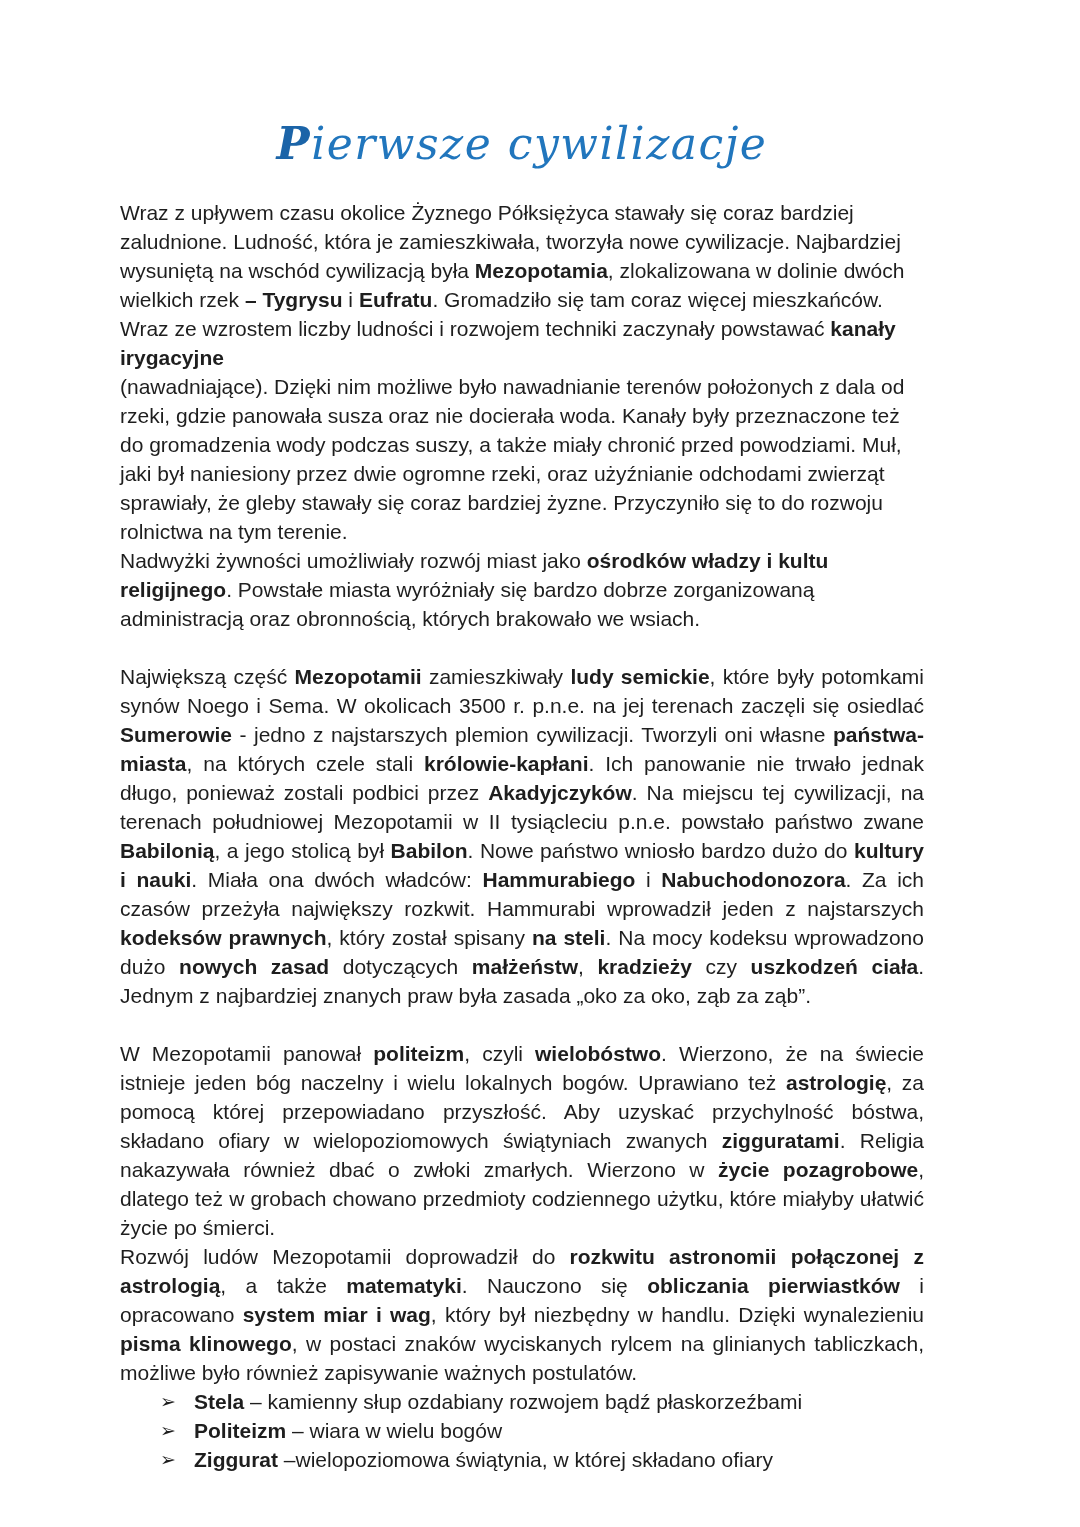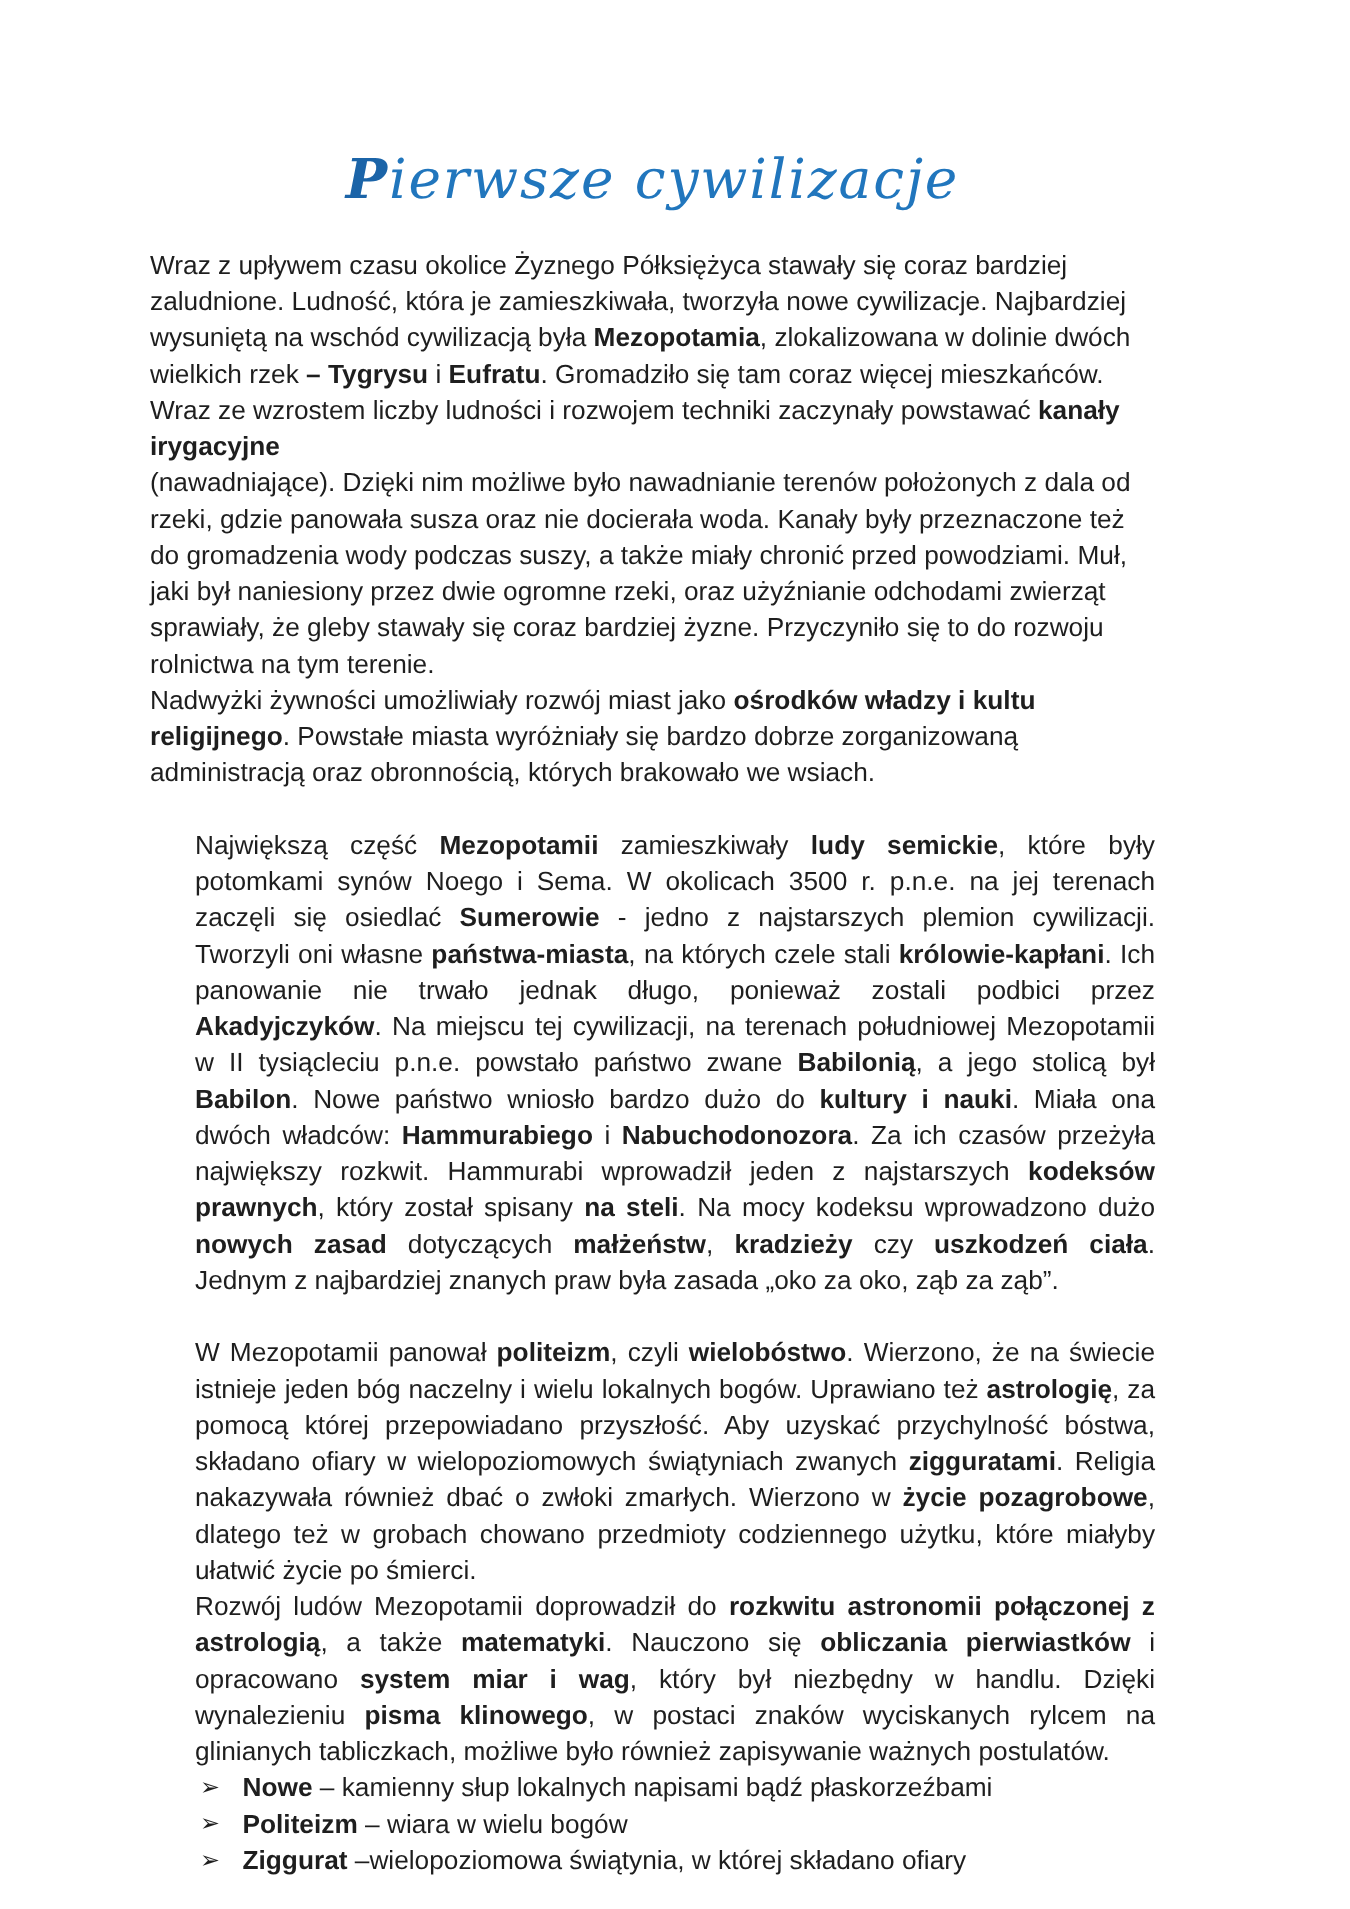--- a/index.html
+++ b/index.html
@@ -40,21 +40,20 @@
     font-weight: 700;
     line-height: 29px;
   }
   .para {
     font-size: 21px;
     line-height: 29px;
     margin: 29px 0 0 0;
   }
   .para.justify {
     text-align: justify;
-    margin-left: 36px;
   }
   .para.left {
     text-align: left;
   }
   .terms-heading {
     margin: 0;
     text-align: center;
     font-size: 21px;
     font-weight: 700;
     line-height: 29px;
@@ -87,18 +86,18 @@
 
 
   <div id="paragraphs">
       <p class="para left"><span>Wraz z upływem czasu okolice Żyznego Półksiężyca stawały się coraz bardziej zaludnione. Ludność, która je zamieszkiwała, tworzyła nowe cywilizacje. Najbardziej wysuniętą na wschód cywilizacją była </span><strong>Mezopotamia</strong><span>, zlokalizowana w dolinie dwóch wielkich rzek </span><strong>– Tygrysu</strong><span> i </span><strong>Eufratu</strong><span>. Gromadziło się tam coraz więcej mieszkańców. Wraz ze wzrostem liczby ludności i rozwojem techniki zaczynały powstawać </span><strong>kanały irygacyjne</strong><br><span>(nawadniające). Dzięki nim możliwe było nawadnianie terenów położonych z dala od rzeki, gdzie panowała susza oraz nie docierała woda. Kanały były przeznaczone też do gromadzenia wody podczas suszy, a także miały chronić przed powodziami. Muł, jaki był naniesiony przez dwie ogromne rzeki, oraz użyźnianie odchodami zwierząt sprawiały, że gleby stawały się coraz bardziej żyzne. Przyczyniło się to do rozwoju rolnictwa na tym terenie.</span><br><span>Nadwyżki żywności umożliwiały rozwój miast jako </span><strong>ośrodków władzy i kultu religijnego</strong><span>. Powstałe miasta wyróżniały się bardzo dobrze zorganizowaną administracją oraz obronnością, których brakowało we wsiach.</span></p>
       <p class="para justify"><span>Największą część </span><strong>Mezopotamii</strong><span> zamieszkiwały </span><strong>ludy semickie</strong><span>, które były potomkami synów Noego i Sema. W okolicach 3500 r. p.n.e. na jej terenach zaczęli się osiedlać </span><strong>Sumerowie</strong><span> - jedno z najstarszych plemion cywilizacji. Tworzyli oni własne </span><strong>państwa-miasta</strong><span>, na których czele stali </span><strong>królowie-kapłani</strong><span>. Ich panowanie nie trwało jednak długo, ponieważ zostali podbici przez </span><strong>Akadyjczyków</strong><span>. Na miejscu tej cywilizacji, na terenach południowej Mezopotamii w II tysiącleciu p.n.e. powstało państwo zwane </span><strong>Babilonią</strong><span>, a jego stolicą był </span><strong>Babilon</strong><span>. Nowe państwo wniosło bardzo dużo do </span><strong>kultury i nauki</strong><span>. Miała ona dwóch władców: </span><strong>Hammurabiego</strong><span> i </span><strong>Nabuchodonozora</strong><span>. Za ich czasów przeżyła największy rozkwit. Hammurabi wprowadził jeden z najstarszych </span><strong>kodeksów prawnych</strong><span>, który został spisany </span><strong>na steli</strong><span>. Na mocy kodeksu wprowadzono dużo </span><strong>nowych zasad</strong><span> dotyczących </span><strong>małżeństw</strong><span>, </span><strong>kradzieży</strong><span> czy </span><strong>uszkodzeń ciała</strong><span>. Jednym z najbardziej znanych praw była zasada „oko za oko, ząb za ząb”.</span></p>
       <p class="para justify"><span>W Mezopotamii panował </span><strong>politeizm</strong><span>, czyli </span><strong>wielobóstwo</strong><span>. Wierzono, że na świecie istnieje jeden bóg naczelny i wielu lokalnych bogów. Uprawiano też </span><strong>astrologię</strong><span>, za pomocą której przepowiadano przyszłość. Aby uzyskać przychylność bóstwa, składano ofiary w wielopoziomowych świątyniach zwanych </span><strong>zigguratami</strong><span>. Religia nakazywała również dbać o zwłoki zmarłych. Wierzono w </span><strong>życie pozagrobowe</strong><span>, dlatego też w grobach chowano przedmioty codziennego użytku, które miałyby ułatwić życie po śmierci.</span><br><span>Rozwój ludów Mezopotamii doprowadził do </span><strong>rozkwitu astronomii połączonej z astrologią</strong><span>, a także </span><strong>matematyki</strong><span>. Nauczono się </span><strong>obliczania pierwiastków</strong><span> i opracowano </span><strong>system miar i wag</strong><span>, który był niezbędny w handlu. Dzięki wynalezieniu </span><strong>pisma klinowego</strong><span>, w postaci znaków wyciskanych rylcem na glinianych tabliczkach, możliwe było również zapisywanie ważnych postulatów.</span></p>
     </div>
 
 
   <ul class="terms" id="terms-list">
-      <li><span class="bullet">➢</span><strong>Nowe</strong><span> – kamienny słup lokalnych napisami bądź płaskorzeźbami</span></li>
+      <li><span class="bullet">➢</span><strong>Stela</strong><span> – kamienny słup ozdabiany rozwojem bądź płaskorzeźbami</span></li>
       <li><span class="bullet">➢</span><strong>Politeizm</strong><span> – wiara w wielu bogów</span></li>
       <li><span class="bullet">➢</span><strong>Ziggurat</strong><span> –wielopoziomowa świątynia, w której składano ofiary</span></li>
     </ul>
 
 </div>
 
 </body></html>

